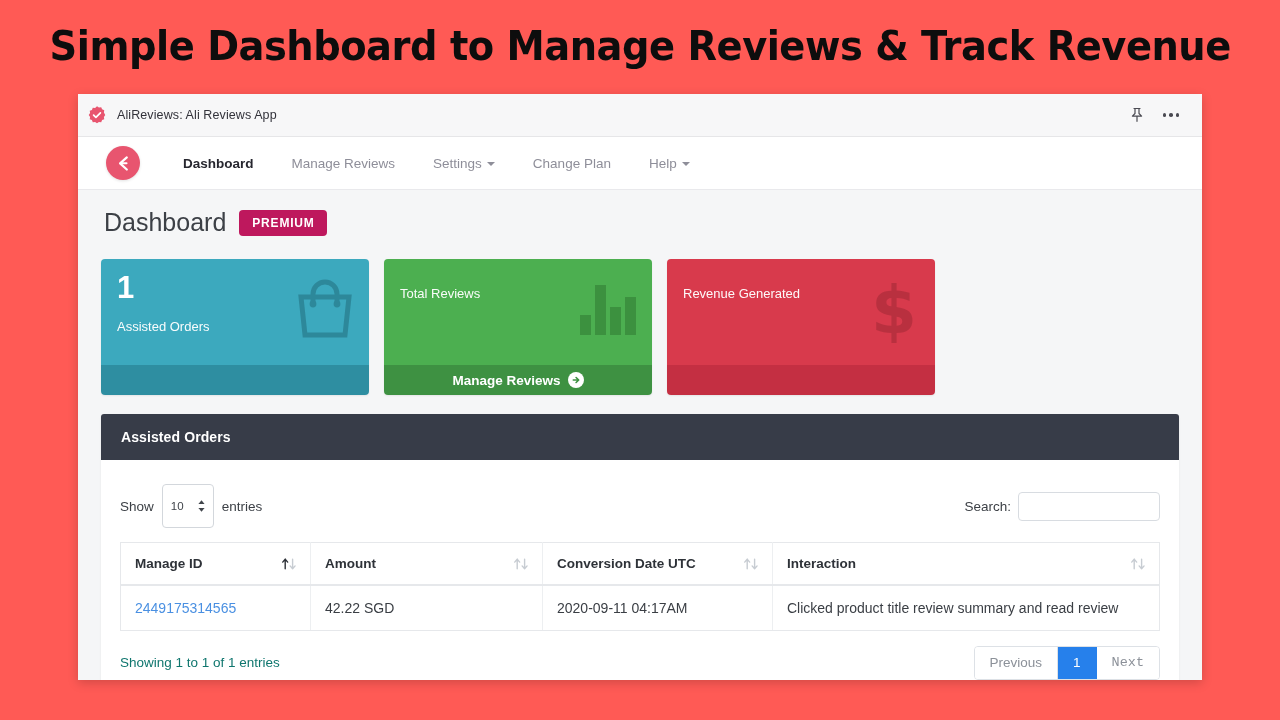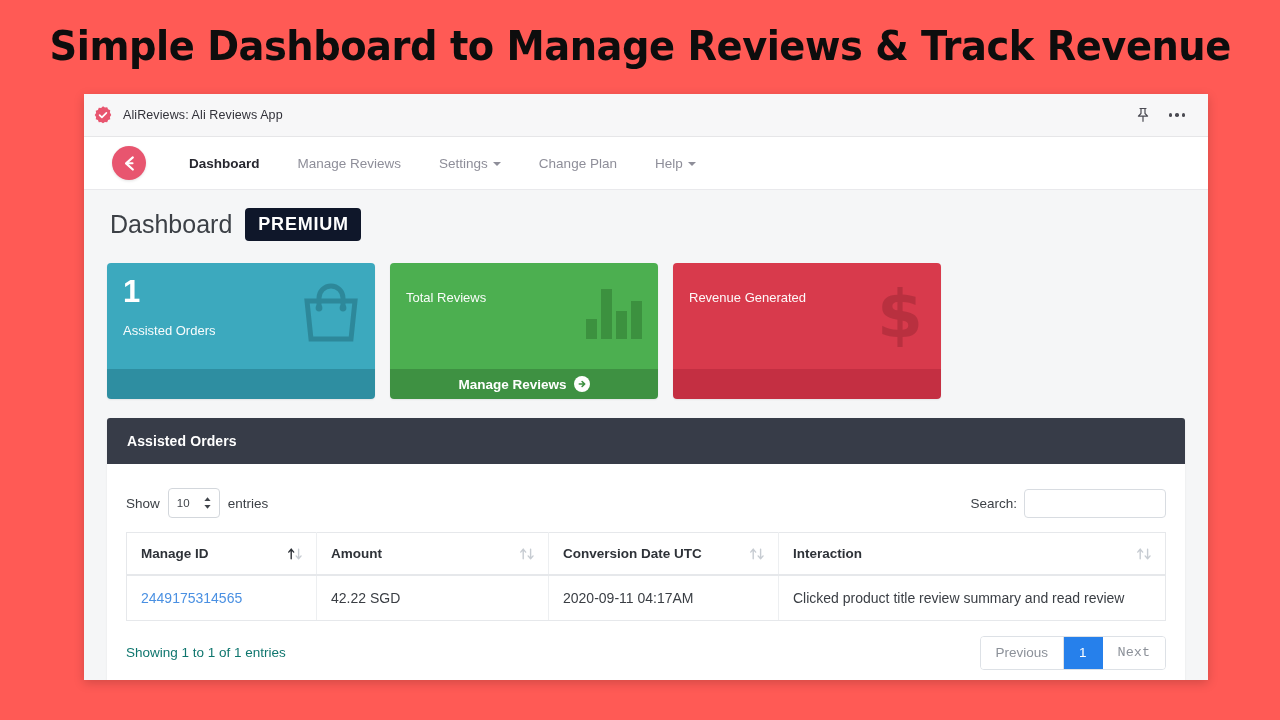--- a/index.html
+++ b/index.html
@@ -27,21 +27,21 @@
     font-weight: 700;
     color: #0D0D0D;
     letter-spacing: -0.5px;
     white-space: nowrap;
     transform: scaleX(0.96);
   }
 
   
   .window {
     position: absolute;
-    left: 84px;
+    left: 78px;
     top: 94px;
     width: 1124px;
     height: 586px;
     background: #ffffff;
     box-shadow: 0 3px 10px rgba(0,0,0,0.18);
     overflow: hidden;
     display: flex;
     flex-direction: column;
   }
 
@@ -134,23 +134,23 @@
     gap: 13px;
     margin-bottom: 22px;
     padding-left: 3px;
   }
   .page-title {
     font-size: 25px;
     color: #3C4046;
     font-weight: 400;
   }
   .premium-badge {
-    background: #0f172a;
+    background: #be185d;
     color: #ffffff;
-    font-size: 18px;
+    font-size: 12px;
     font-weight: 700;
     letter-spacing: 0.8px;
     padding: 6px 12px 6px 13px;
     border-radius: 4px;
   }
 
   
   .cards {
     display: flex;
     gap: 15px;
@@ -236,21 +236,21 @@
   .show-entries {
     display: flex;
     align-items: center;
     gap: 8px;
     font-size: 13.5px;
     color: #3C4046;
   }
   .length-select {
     position: relative;
     width: 52px;
-    height: 30px;
+    height: 44px;
     border: 1px solid #D3D7DC;
     border-radius: 4px;
     background: #fff;
     display: flex;
     align-items: center;
     padding-left: 8px;
     font-size: 11.5px;
     color: #41454B;
     cursor: pointer;
   }

